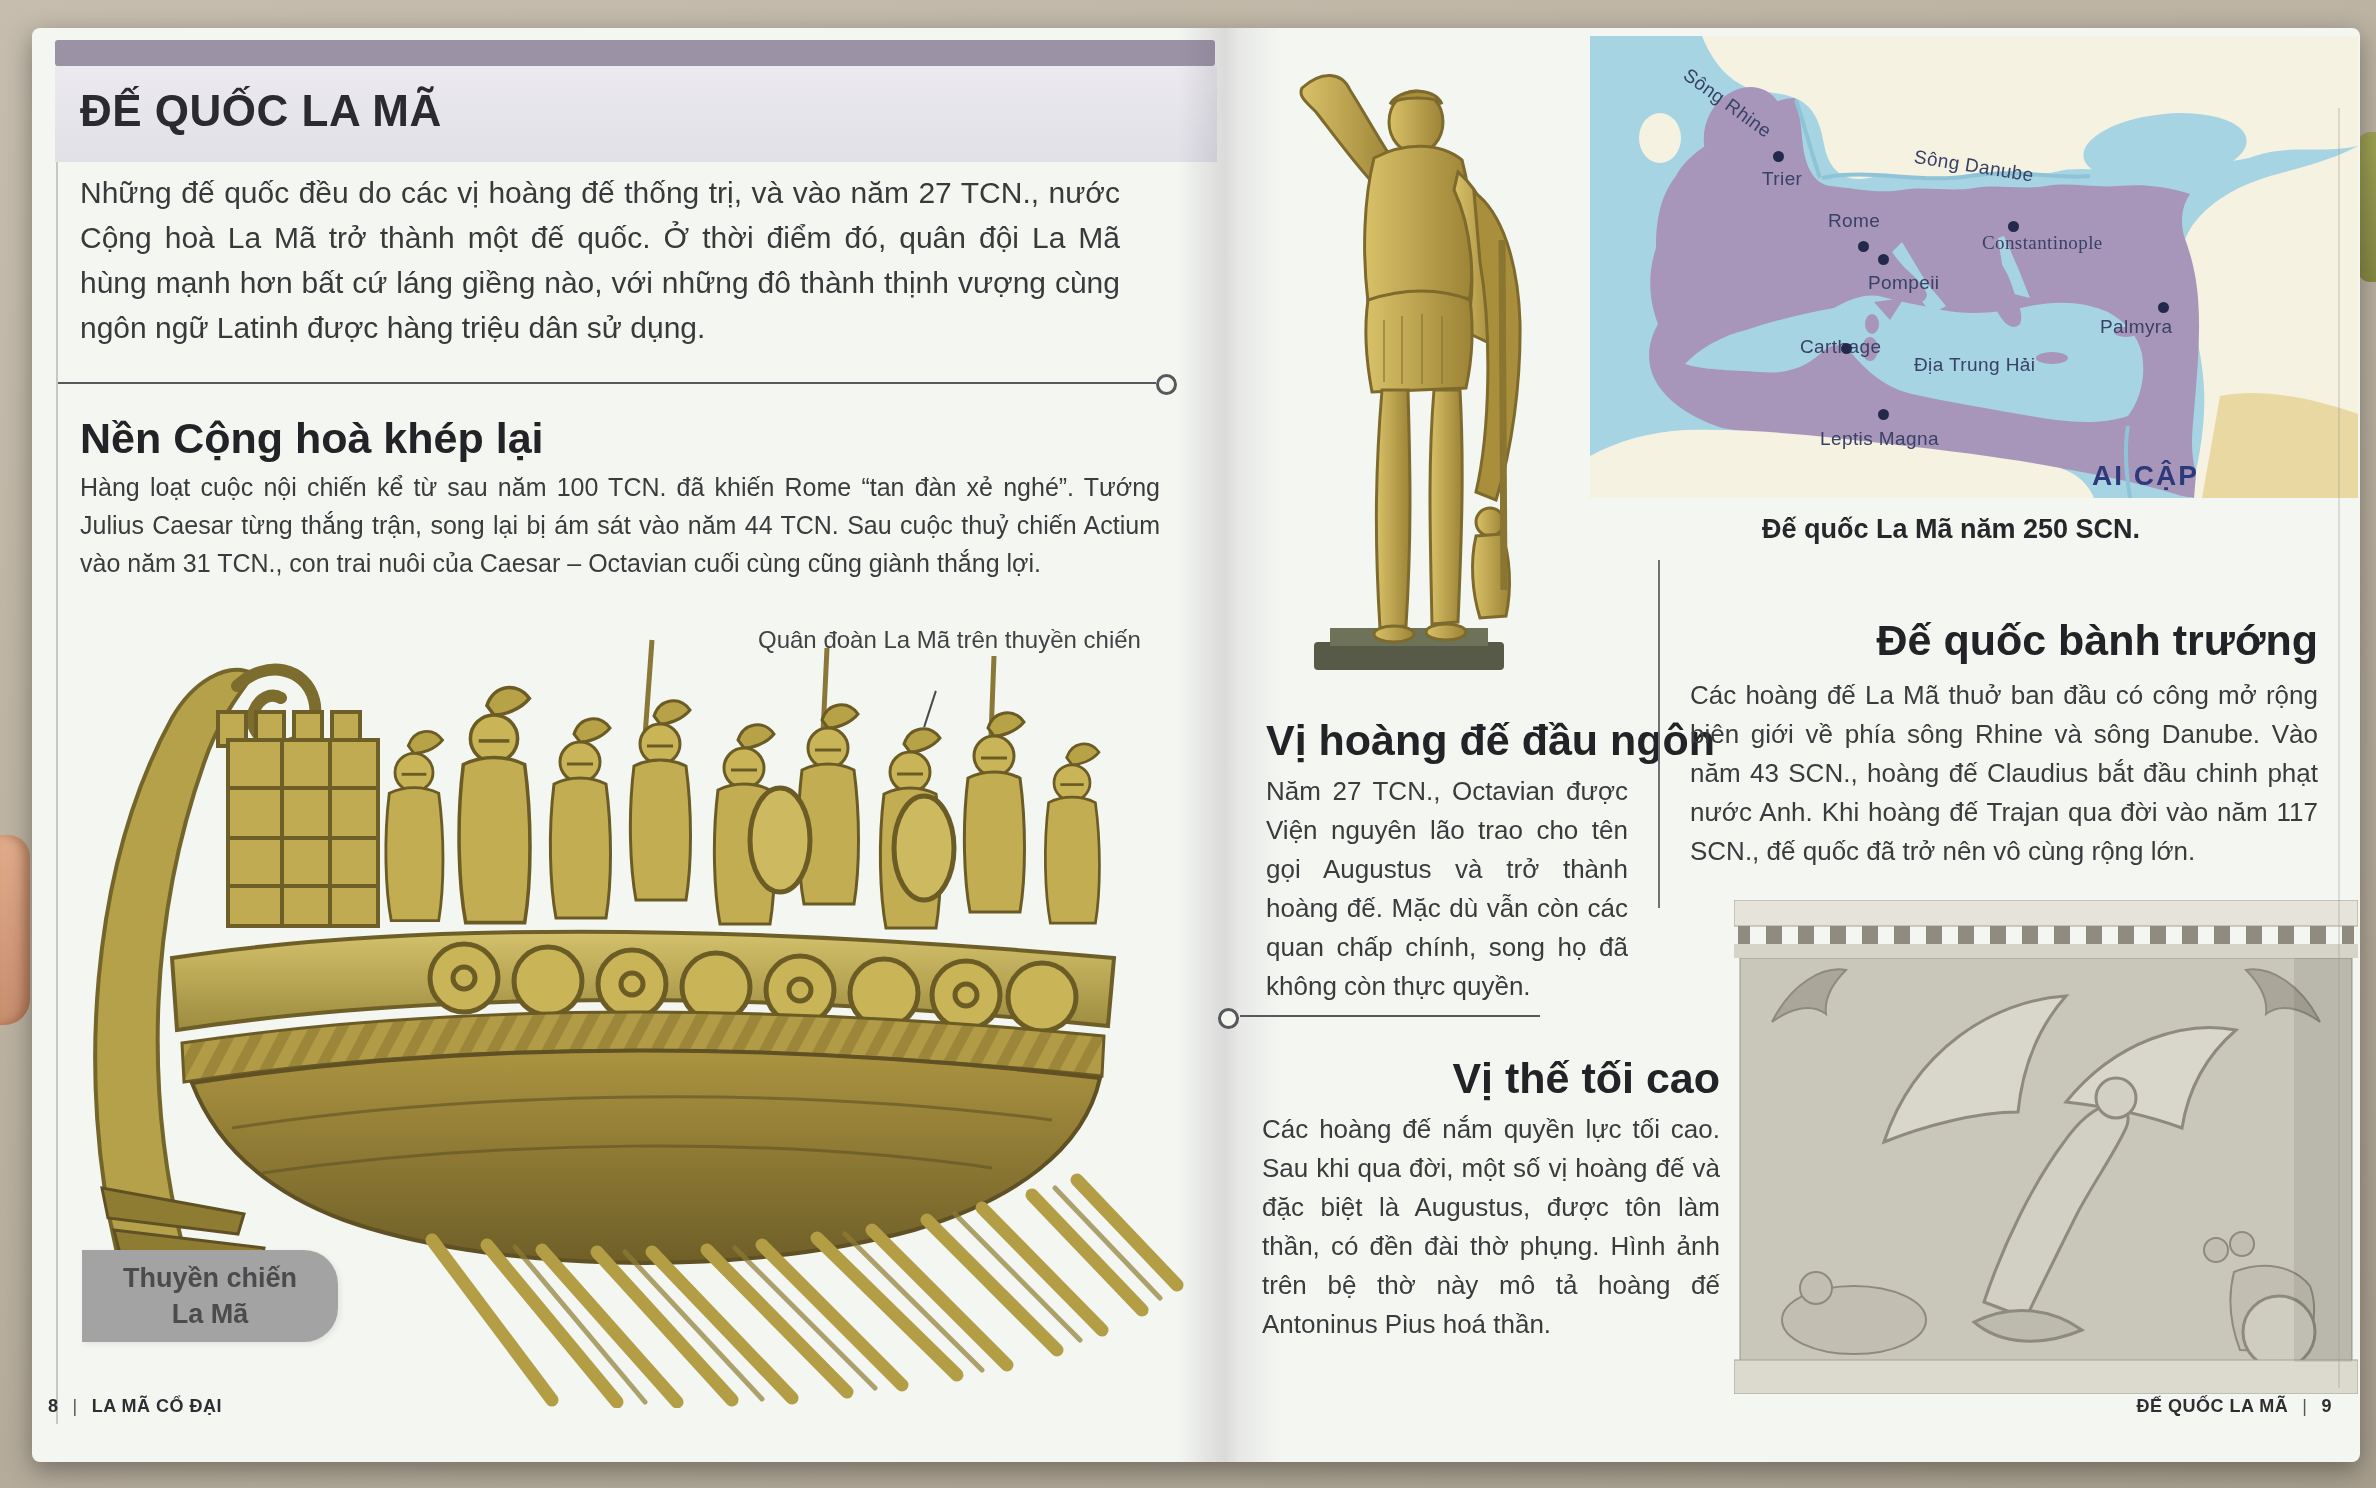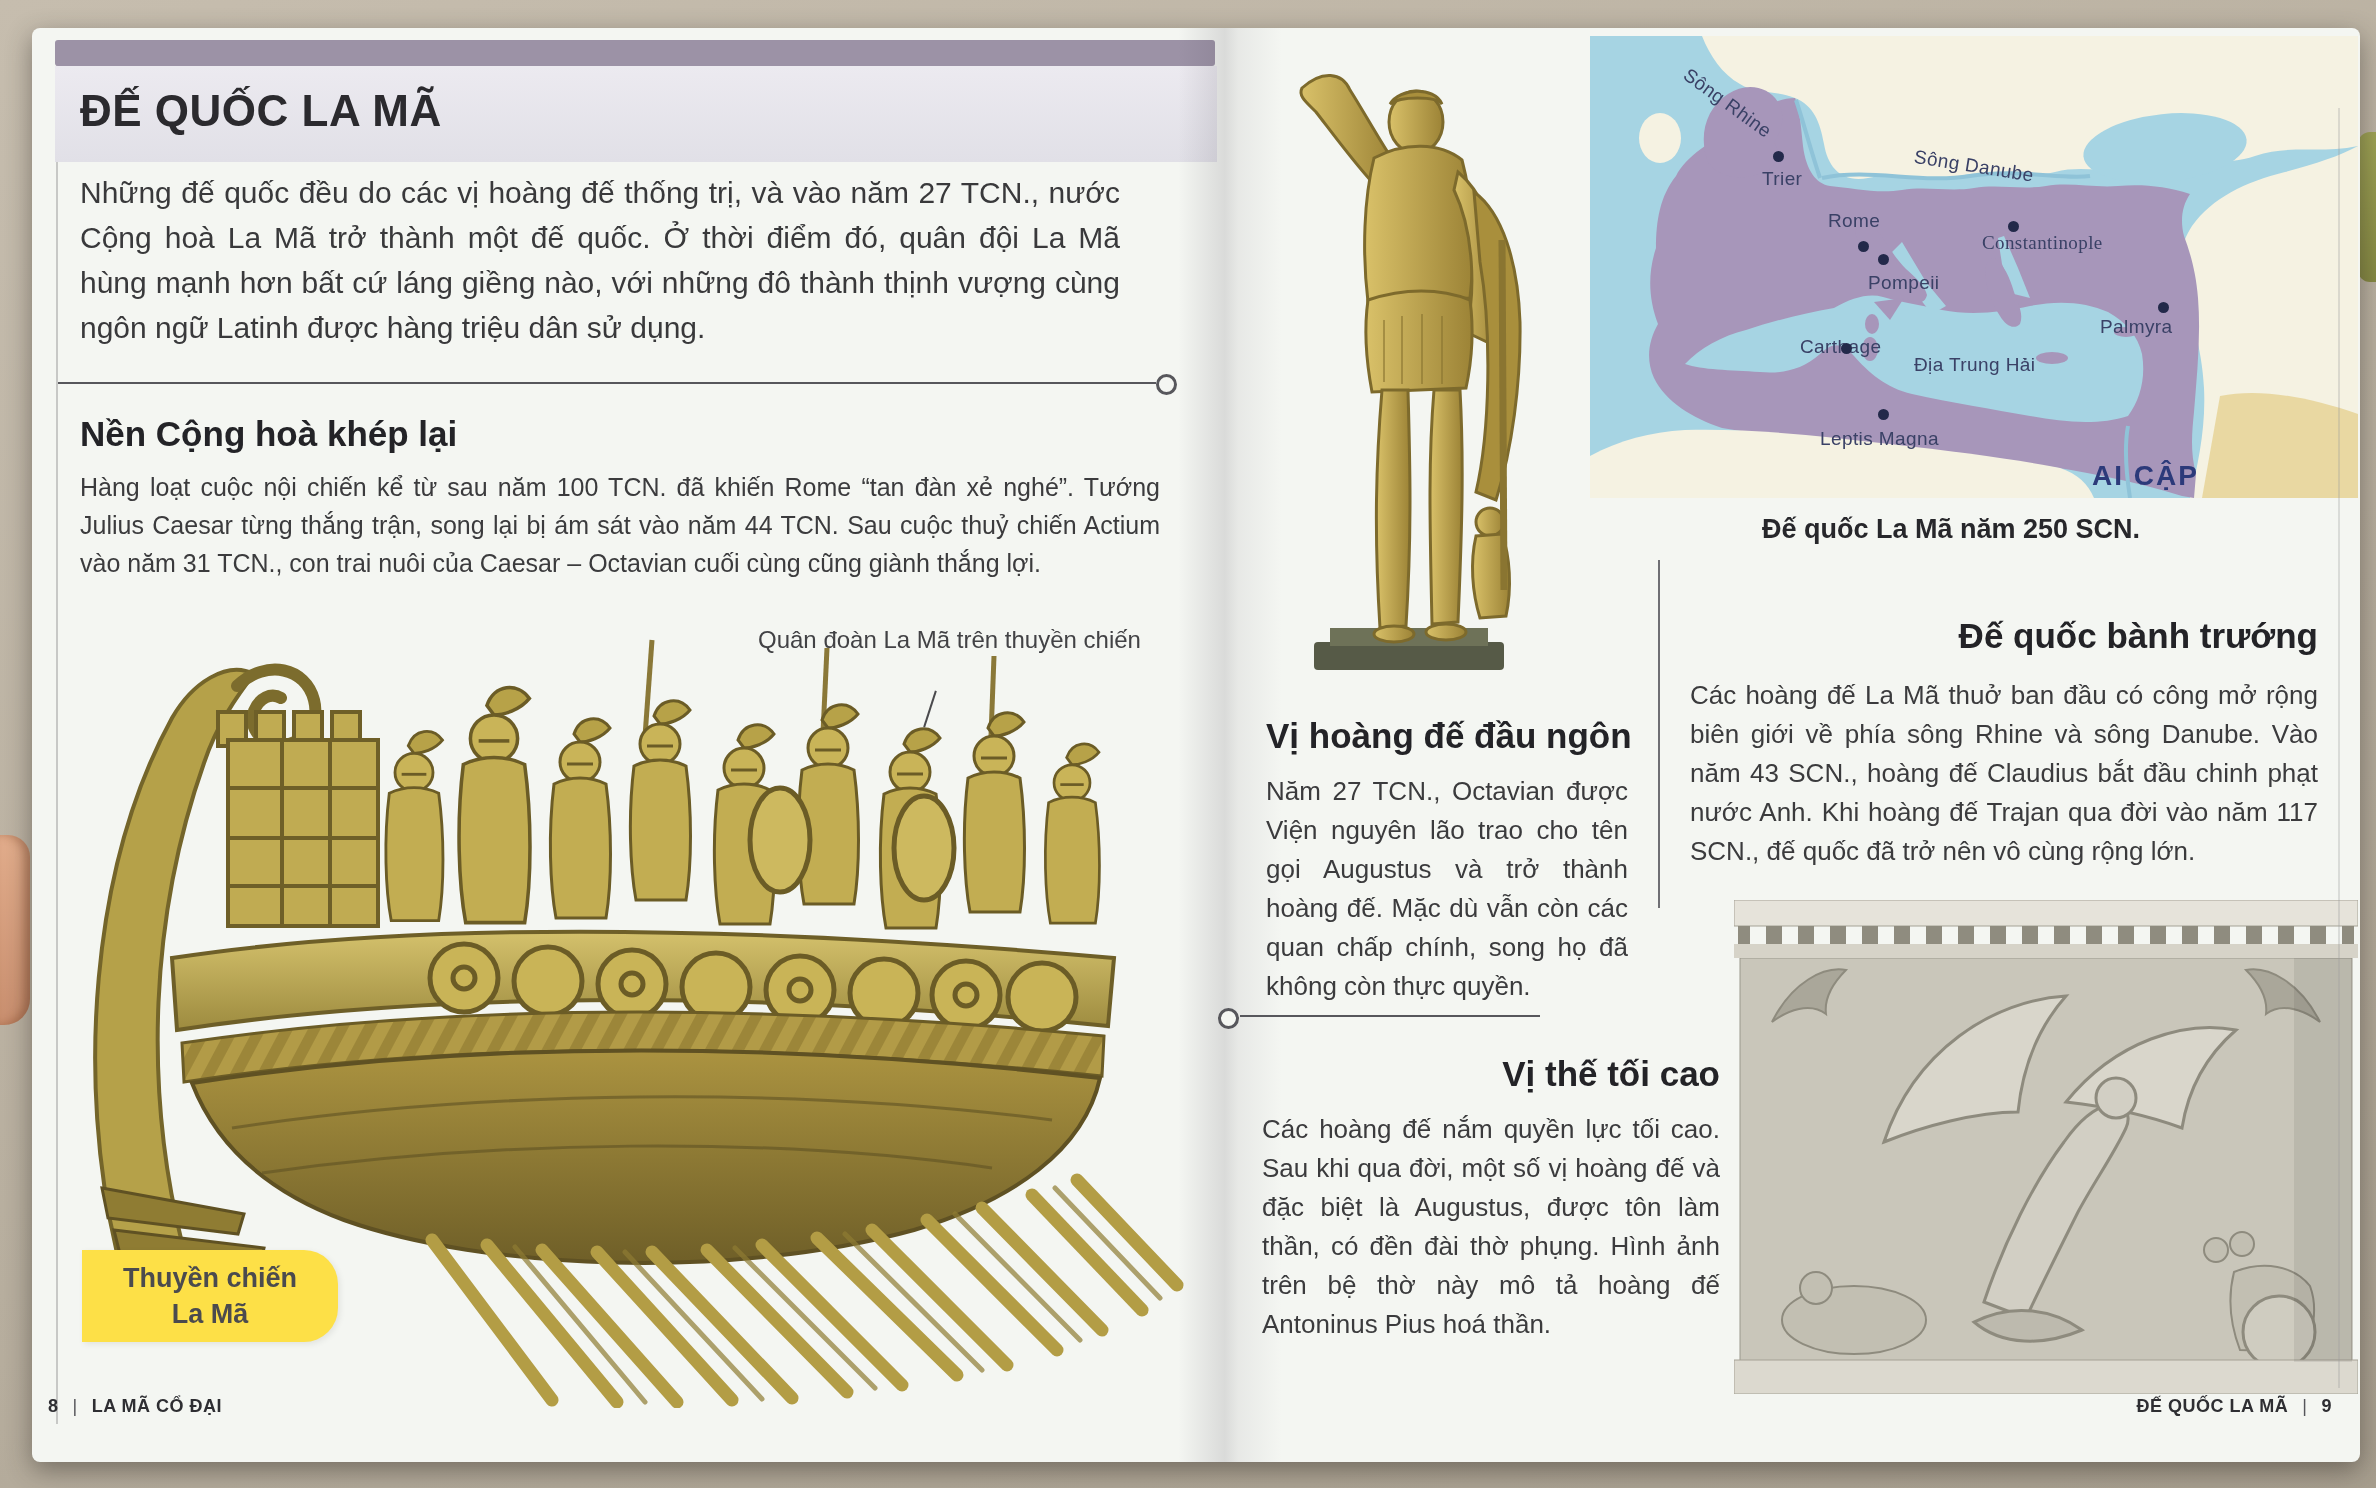--- a/index.html
+++ b/index.html
@@ -11,26 +11,26 @@
   .abs{position:absolute;}
   
   .topbar{left:55px;top:40px;width:1160px;height:26px;background:#9c92a6;border-radius:3px;}
   .titleband{left:55px;top:66px;width:1162px;height:96px;
              background:linear-gradient(#eceaf0,#e1e0e7);}
   .pagetitle{left:80px;top:86px;font-size:44px;font-weight:700;letter-spacing:.5px;color:#2b2a2e;}
   .intro{left:80px;top:170px;width:1040px;font-size:30px;line-height:45px;color:#39393b;
          text-align:justify;}
   .hrule{height:2px;background:#57575c;}
   .ring{width:15px;height:15px;border:3px solid #57575c;border-radius:50%;background:#f4f6f2;}
-  .h2{font-size:35px;font-weight:700;color:#232327;}
+  .h2{font-size:43px;font-weight:700;color:#232327;}
   .body{font-size:26px;line-height:39px;color:#3b3b3d;text-align:justify;}
   .body-sm{font-size:25px;line-height:38px;color:#3b3b3d;text-align:justify;}
   .shipcaption{left:726px;top:626px;font-size:24px;color:#424245;}
   .pointer{left:897px;top:662px;width:2px;height:38px;background:#4a4a4d;transform:rotate(18deg);}
-  .shiplabelbox{left:50px;top:1222px;width:256px;height:92px;background:#fde047;
+  .shiplabelbox{left:50px;top:1222px;width:256px;height:92px;background:#a3a3a3;
                 border-radius:0 34px 34px 0;display:flex;flex-direction:column;
                 justify-content:center;align-items:center;box-shadow:2px 2px 6px rgba(0,0,0,.08);}
   .shiplabelbox span{font-size:27px;font-weight:700;color:#4b4b4e;line-height:36px;}
   .footer{font-size:18px;font-weight:700;color:#2e2e32;letter-spacing:.5px;white-space:nowrap;}
   .footer .sep{font-weight:400;color:#55555a;margin:0 14px;}
   .pageedge{width:2px;background:#9a9a9a;opacity:.5;}
   
   .fold{left:1178px;top:28px;width:104px;height:1434px;
         background:linear-gradient(to right,rgba(0,0,0,0),rgba(80,75,88,.16) 45%,rgba(120,114,126,.10) 58%,rgba(0,0,0,0));}
   

